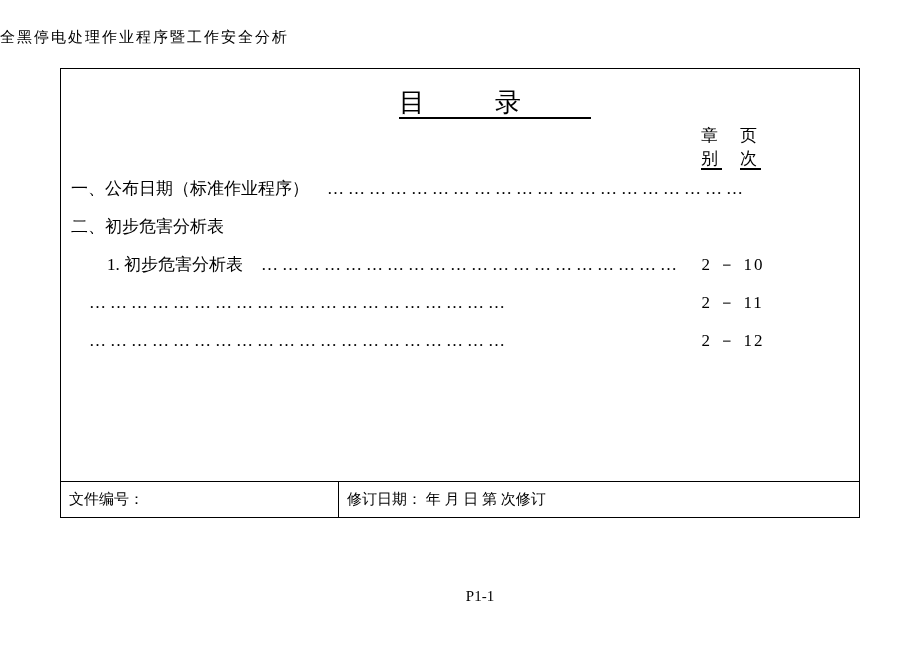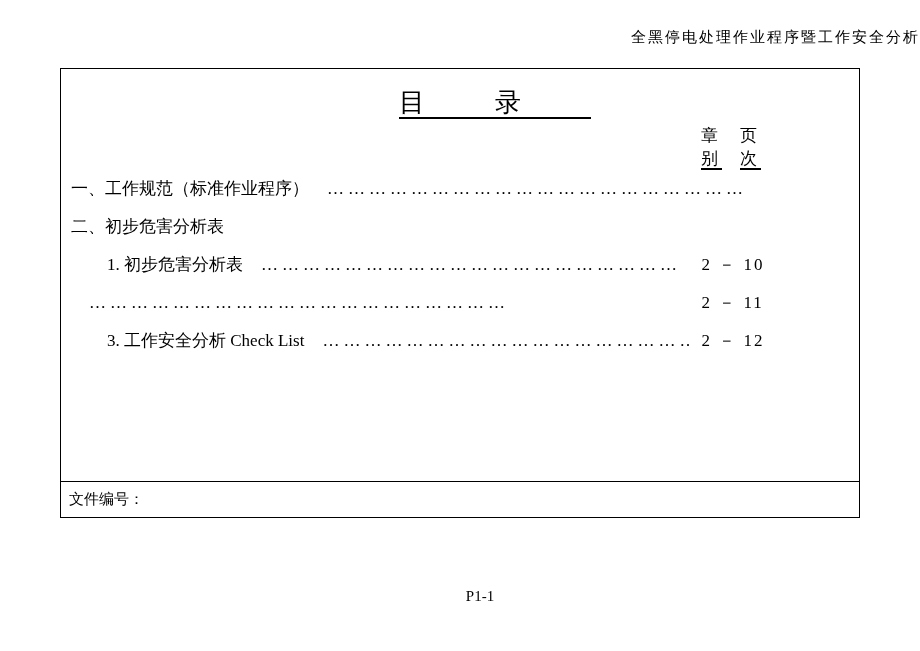--- a/index.html
+++ b/index.html
@@ -5,21 +5,21 @@
     * { box-sizing: border-box; margin: 0; padding: 0; }
     body {
       width: 920px;
       height: 651px;
       font-family: "SimSun", "宋体", serif;
       background: #fff;
       color: #000;
       position: relative;
     }
     .header-title {
-      text-align: right;
+      text-align: left;
       font-size: 15px;
       padding-top: 28px;
       letter-spacing: 2px;
     }
     .frame {
       position: absolute;
       left: 60px;
       top: 68px;
       width: 800px;
       height: 450px;
@@ -129,42 +129,42 @@
       <span>页</span>
     </div>
     <div class="row">
       <span>别</span>
       <span>次</span>
     </div>
   </div>
 
   <div class="content">
     <div class="entry">
-      <span class="label">一、工作规范（标准作业程序）</span>
+      <span class="label">一、公布日期（标准作业程序）</span>
       <span class="dots">……………………………………………………</span>
     </div>
     <div class="entry">
       <span class="label">二、初步危害分析表</span>
       <span class="dots"></span>
       <span class="ref"></span>
     </div>
     <div class="entry">
       <span class="label indent1">1. 初步危害分析表</span>
       <span class="dots">……………………………………………………</span>
       <span class="ref">  2 － 10</span>
     </div>
     <div class="entry">
       <span class="dots">……………………………………………………</span>
       <span class="ref">  2 － 11</span>
     </div>
     <div class="entry">
-      <span class="label indent1">3. 工作安全分析 Check List</span>
       <span class="dots">……………………………………………………</span>
       <span class="ref">  2 － 12</span>
     </div>
   </div>
 
   <div class="footer-row">
     <div class="cell c1">文件编号：</div>
+    <div class="cell c3">修订日期：      年   月   日   第     次修订</div>
   </div>
 </div>
 
 <div class="page-num">P1-1</div>
 
 </body></html>

